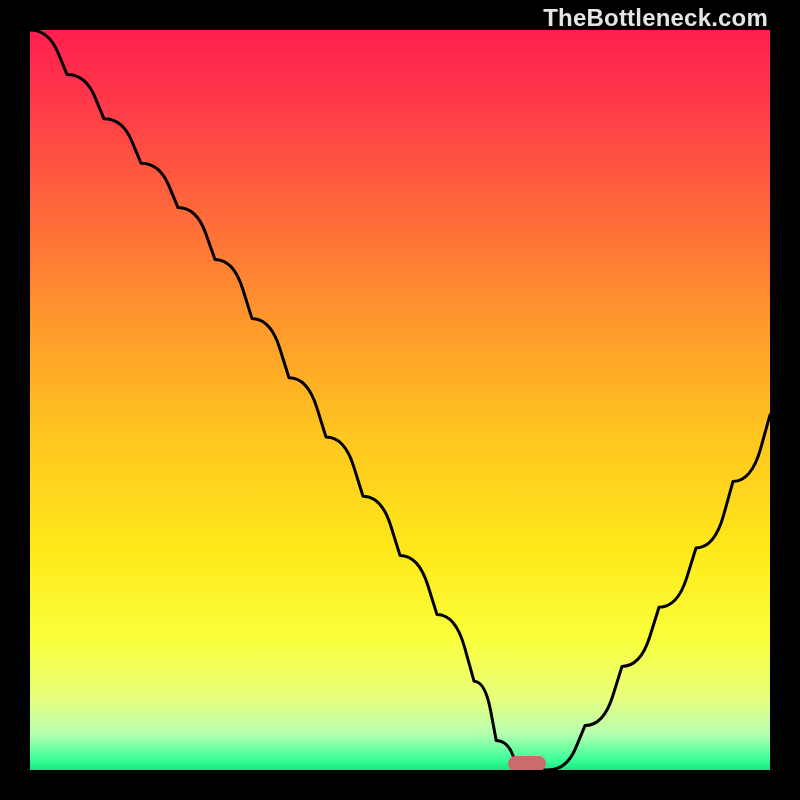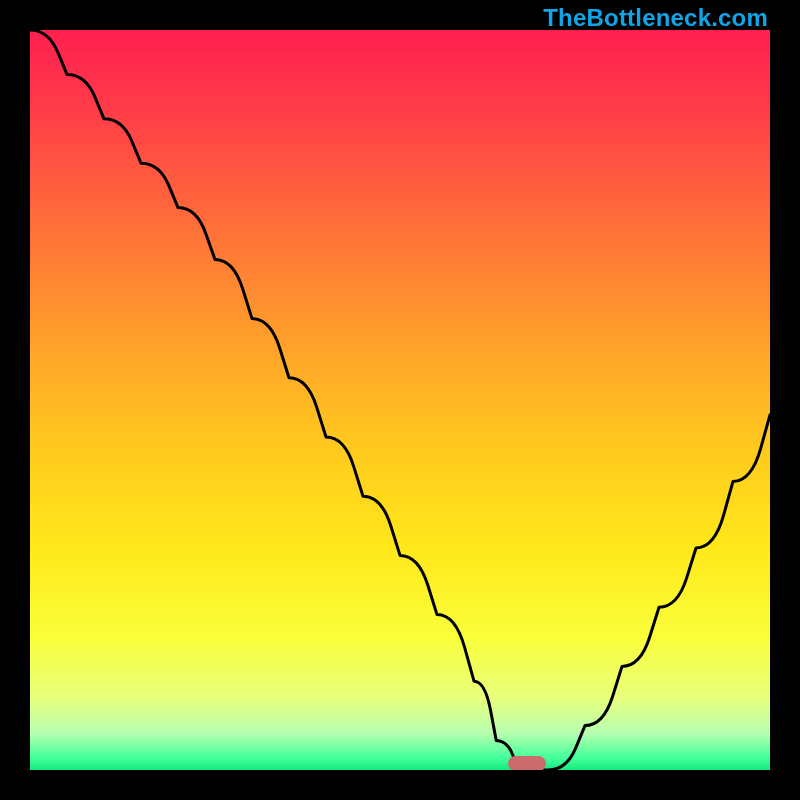--- a/index.html
+++ b/index.html
@@ -26,21 +26,21 @@
     height: 740px;
     overflow: hidden;
   }
   .watermark {
     position: absolute;
     top: 4px;
     right: 32px;
     font-family: Arial, Helvetica, sans-serif;
     font-size: 24px;
     font-weight: 600;
-    color: #0ea5e9;
+    color: #e5e5e5;
     letter-spacing: 0.2px;
     text-align: right;
   }
   .gradient {
     position: absolute;
     inset: 0;
   }
   .curve {
     position: absolute;
     inset: 0;

